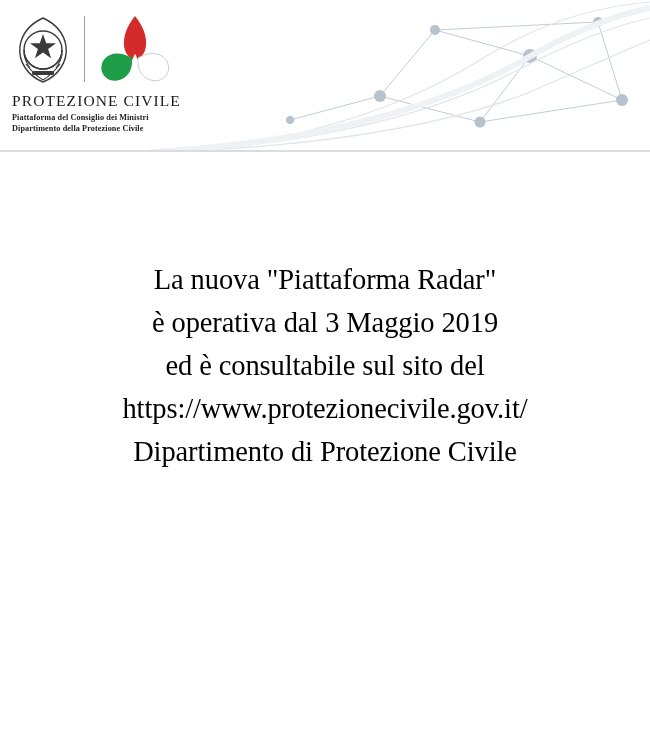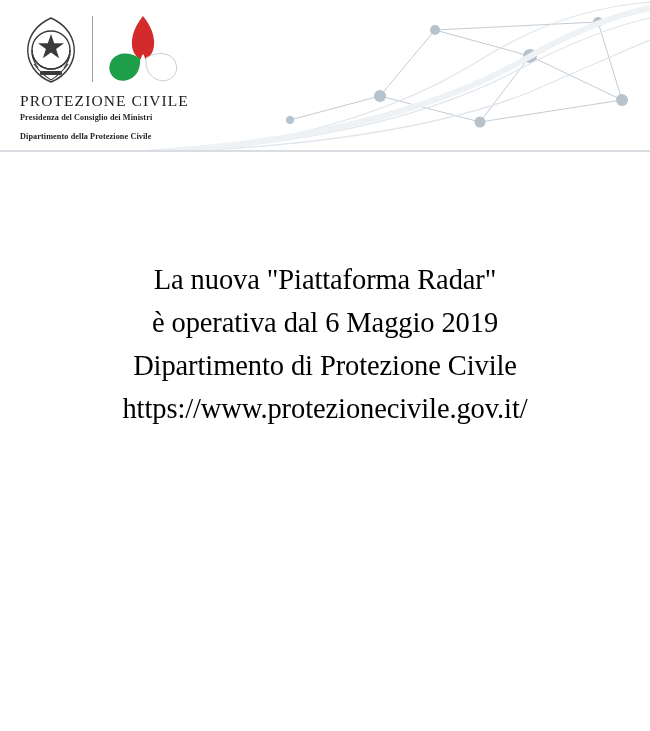--- a/index.html
+++ b/index.html
@@ -49,21 +49,21 @@
     position: absolute;
     left: 0;
     bottom: 0;
     width: 650px;
     height: 2px;
     background: #d9dde1;
   }
 
   .logo-block {
     position: absolute;
-    left: 20px;
+    left: 12px;
     top: 14px;
     width: 230px;
   }
   .logo-marks {
     position: relative;
     height: 72px;
     display: flex;
     align-items: flex-start;
   }
   .emblem {
@@ -197,28 +197,29 @@
 
         <svg class="trinacria" viewBox="0 0 72 70">
           <path d="M36,2 C44,12 48,22 47,32 C46,40 41,45 36,46 C31,45 26,40 25,32 C24,22 28,12 36,2 Z" fill="#d32b2b"></path>
           <path d="M33,44 C26,40 18,38 11,41 C4,44 1,51 3,58 C6,66 15,69 23,65 C30,62 34,54 33,44 Z" fill="#1f9e4a"></path>
           <path d="M39,44 C46,40 54,38 61,41 C68,44 71,51 69,58 C66,66 57,69 49,65 C42,62 38,54 39,44 Z" fill="#ffffff" stroke="#c9ced3" stroke-width="1"></path>
           <path d="M36,40 C33,44 33,50 36,54 C39,50 39,44 36,40 Z" fill="#ffffff"></path>
         </svg>
       </div>
 
       <div class="logo-title">PROTEZIONE CIVILE</div>
-      <div class="logo-sub">Presidenza del Consiglio dei Ministri</div>
-      <div class="logo-sub" style="margin-top:8px">Dipartimento della Protezione Civile</div>
+      <div class="logo-sub">Piattaforma del Consiglio dei Ministri</div>
+      <div class="logo-sub" style="margin-top:0">Dipartimento della Protezione Civile</div>
     </div>
 
     <div class="header-rule"></div>
   </div>
 
   <div class="message">
     <span class="line">La nuova "Piattaforma Radar"</span>
-    <span class="line">è operativa dal 6 Maggio 2019</span>
+    <span class="line">è operativa dal 3 Maggio 2019</span>
+    <span class="line">ed è consultabile sul sito del</span>
+    <span class="line">https://www.protezionecivile.gov.it/</span>
     <span class="line">Dipartimento di Protezione Civile</span>
-    <span class="line">https://www.protezionecivile.gov.it/</span>
   </div>
 
   <div class="footer-band"></div>
 </div>
 
 </body></html>

